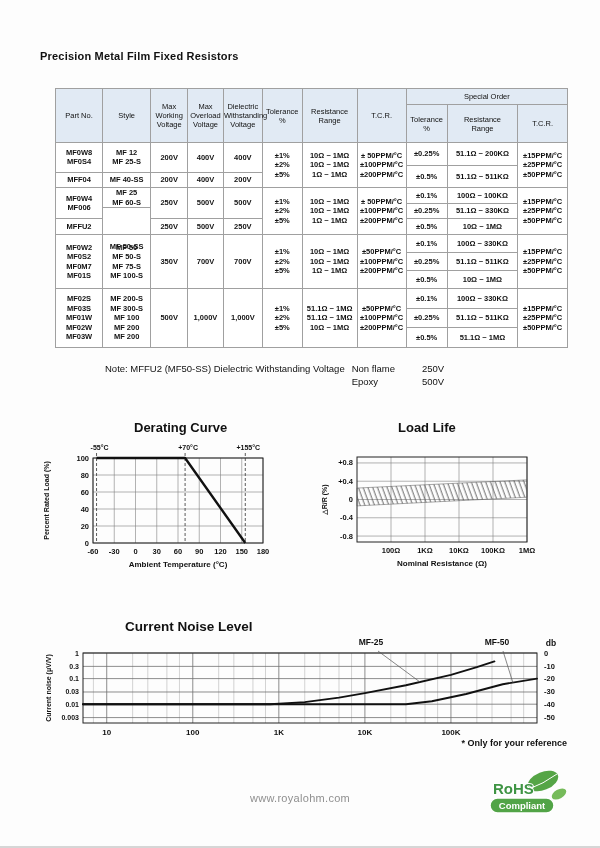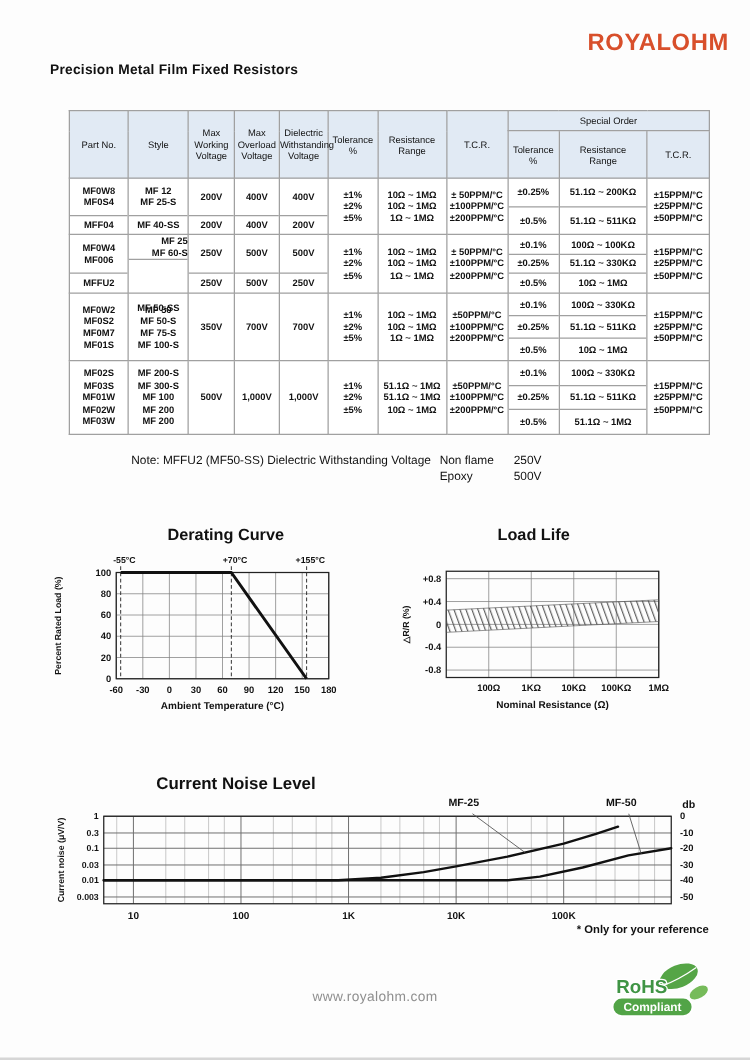--- a/index.html
+++ b/index.html
@@ -20,21 +20,21 @@
   .cellwrap{display:flex;flex-direction:column;}
   .seg{display:flex;flex-direction:column;justify-content:center;align-items:center;
        border-bottom:1px solid #a0a0a0;flex-basis:0;}
   .seg:last-child{border-bottom:none;}
   col.c1{width:9.2%}col.c2{width:9.4%}col.c3{width:7.2%}col.c4{width:7.0%}
   col.c5{width:7.6%}col.c6{width:7.8%}col.c7{width:10.7%}col.c8{width:9.6%}
   col.c9{width:8.0%}col.c10{width:13.8%}col.c11{width:9.7%}
 
   
   .note{position:absolute;left:105px;top:362px;display:flex;gap:7px;font-size:9.5px;line-height:13px;}
-  .note .pairs{display:grid;grid-template-columns:max-content max-content;column-gap:16px;}
+  .note .pairs{display:grid;grid-template-columns:max-content max-content;column-gap:27px;}
 
   
   .chart-title{position:absolute;font-size:13px;font-weight:700;margin-left:41px;}
   #derating-title{left:93px;top:420px;}
   #loadlife-title{left:357px;top:420px;}
   #noise-title{left:84px;top:619px;font-size:13.5px;}
   svg.chart{position:absolute;}
   #derating-svg{left:35px;top:440px;}
   #loadlife-svg{left:315px;top:440px;}
   #noise-svg{left:35px;top:612px;}
@@ -44,21 +44,20 @@
   .footer-url{position:absolute;left:0;right:0;top:792px;text-align:center;
               font-size:11px;color:#8f8f8f;letter-spacing:.3px;}
   #rohs-svg{position:absolute;left:489px;top:768px;}
   .bottom-rule{position:absolute;left:0;right:0;bottom:0;height:2px;background:#d6d6d6;}
 </style>
 </head>
 <body>
 
 <div class="page">
 
-  <div class="logo">ROYALOHM</div>
   <div class="title">Precision Metal Film Fixed Resistors</div>
 
   <table class="spec">
     <colgroup>
       <col class="c1">
         <col class="c2">
         <col class="c3">
         <col class="c4">
         <col class="c5">
       <col class="c6">
@@ -236,21 +235,21 @@
                 <div>MF0W4</div>
                 <div>MF006</div>
               </div>
               <div class="seg" style="flex-grow: 1;">
                 <div>MFFU2</div>
               </div>
             </div>
           </td>
           <td class="c-style">
             <div class="cellwrap" style="height: 46px;">
-              <div class="seg" style="flex-grow: 2; align-items: flex-end;">
+              <div class="seg" style="flex-grow: 2;">
                 <div>MF 25</div>
                 <div>MF 60-S</div>
               </div>
               <div class="seg" style="flex-grow: 1; margin-top: 34px;">
                 <div>MF 50-SS</div>
               </div>
             </div>
           </td>
           <td class="c-working">
             <div class="cellwrap" style="height: 46px;">

